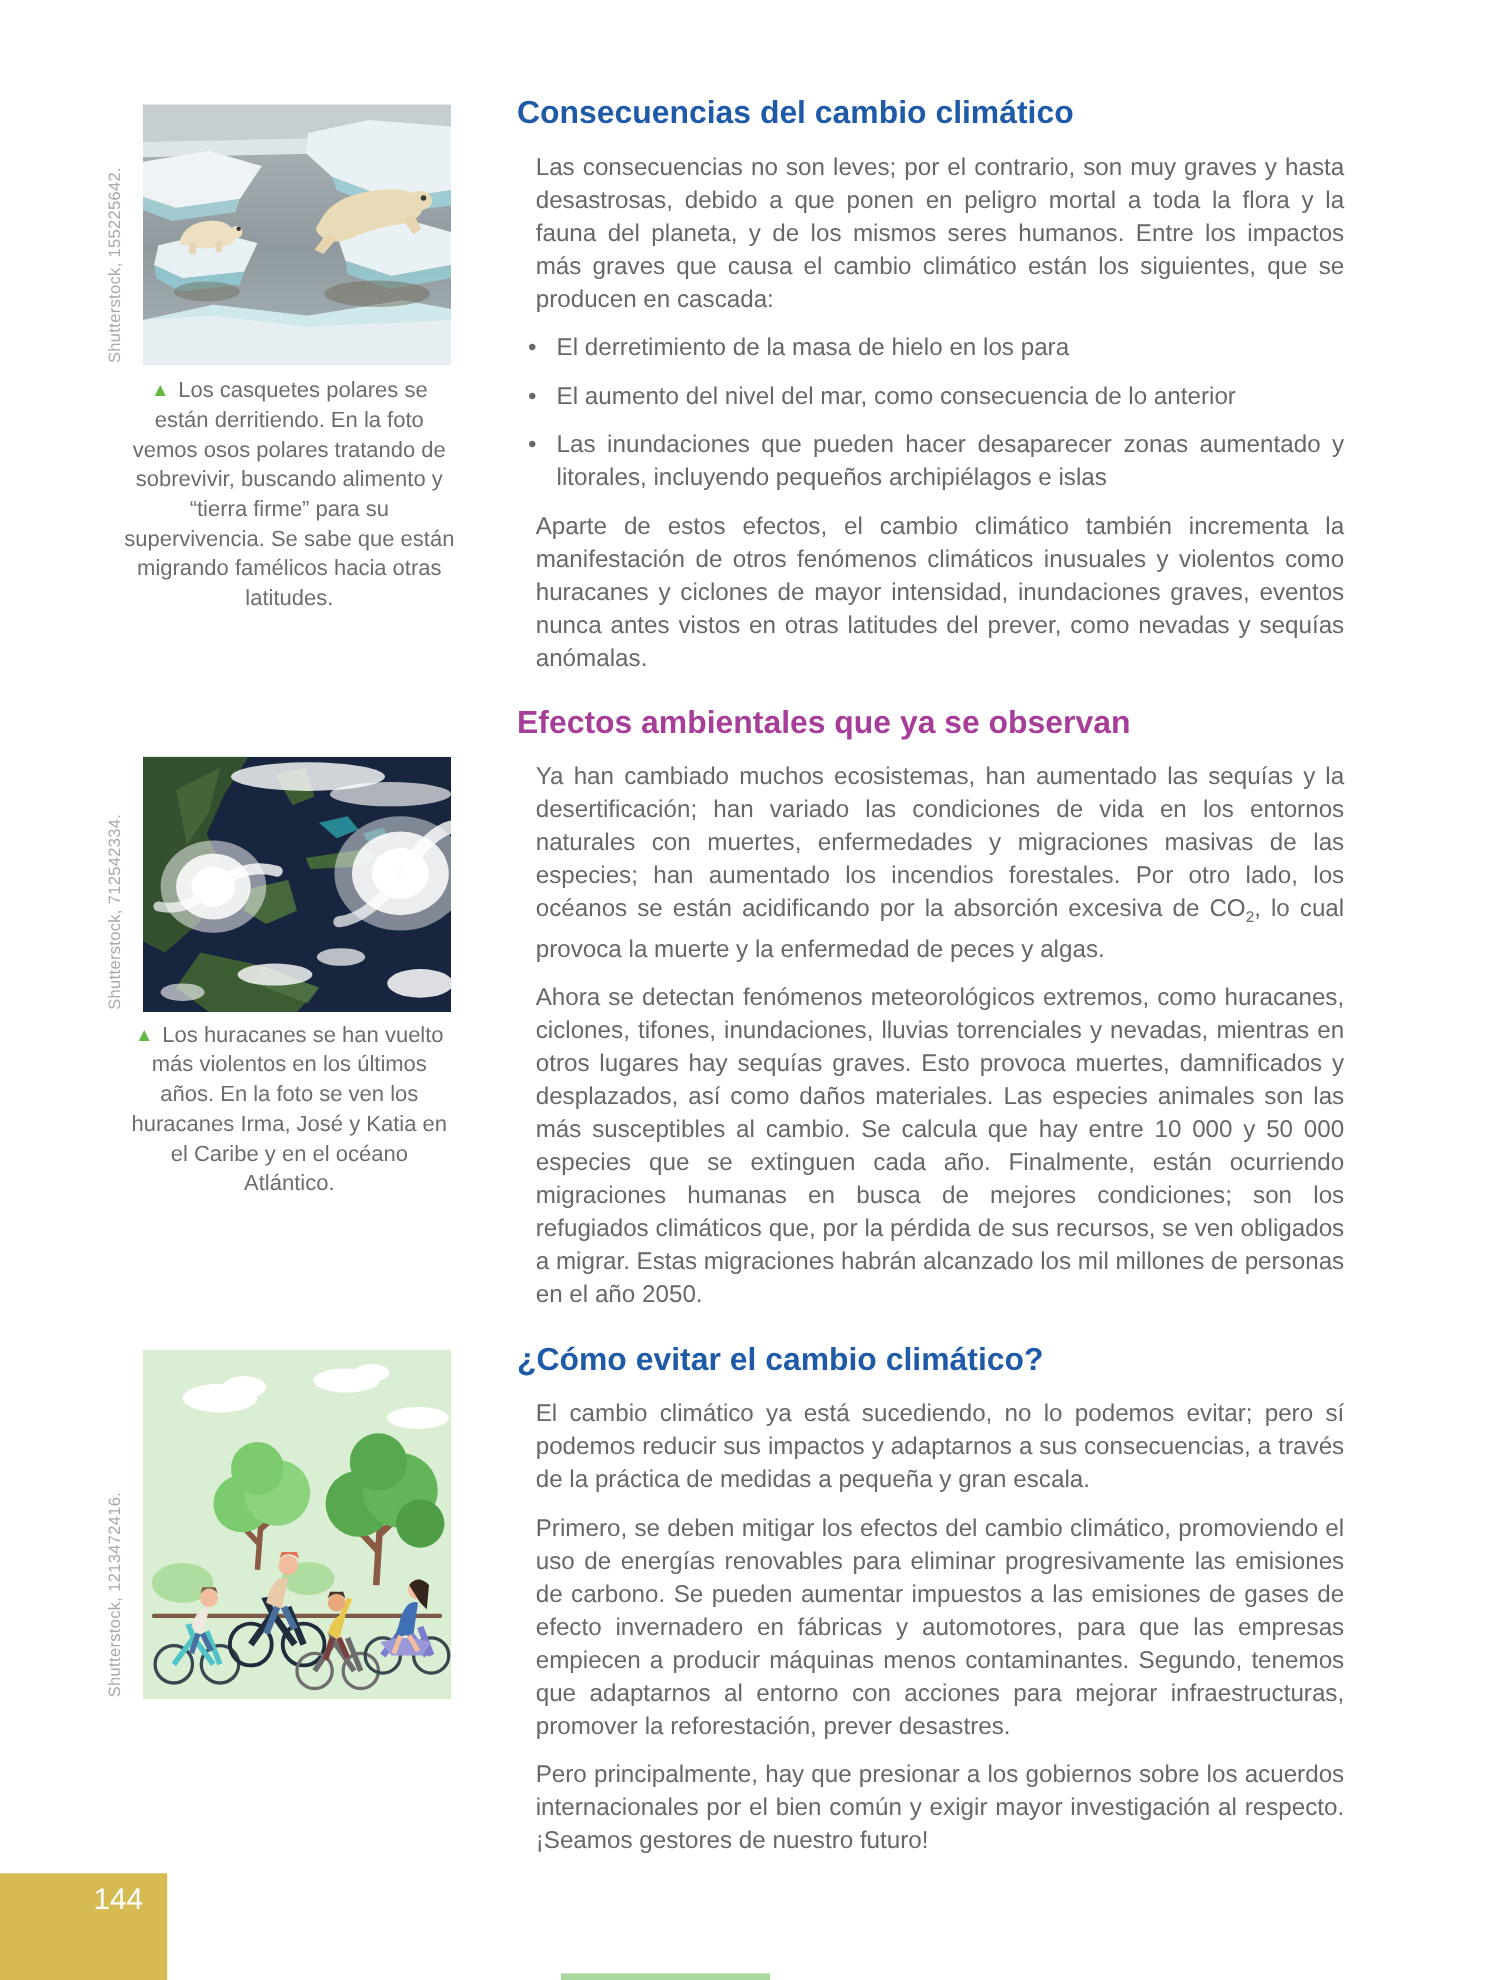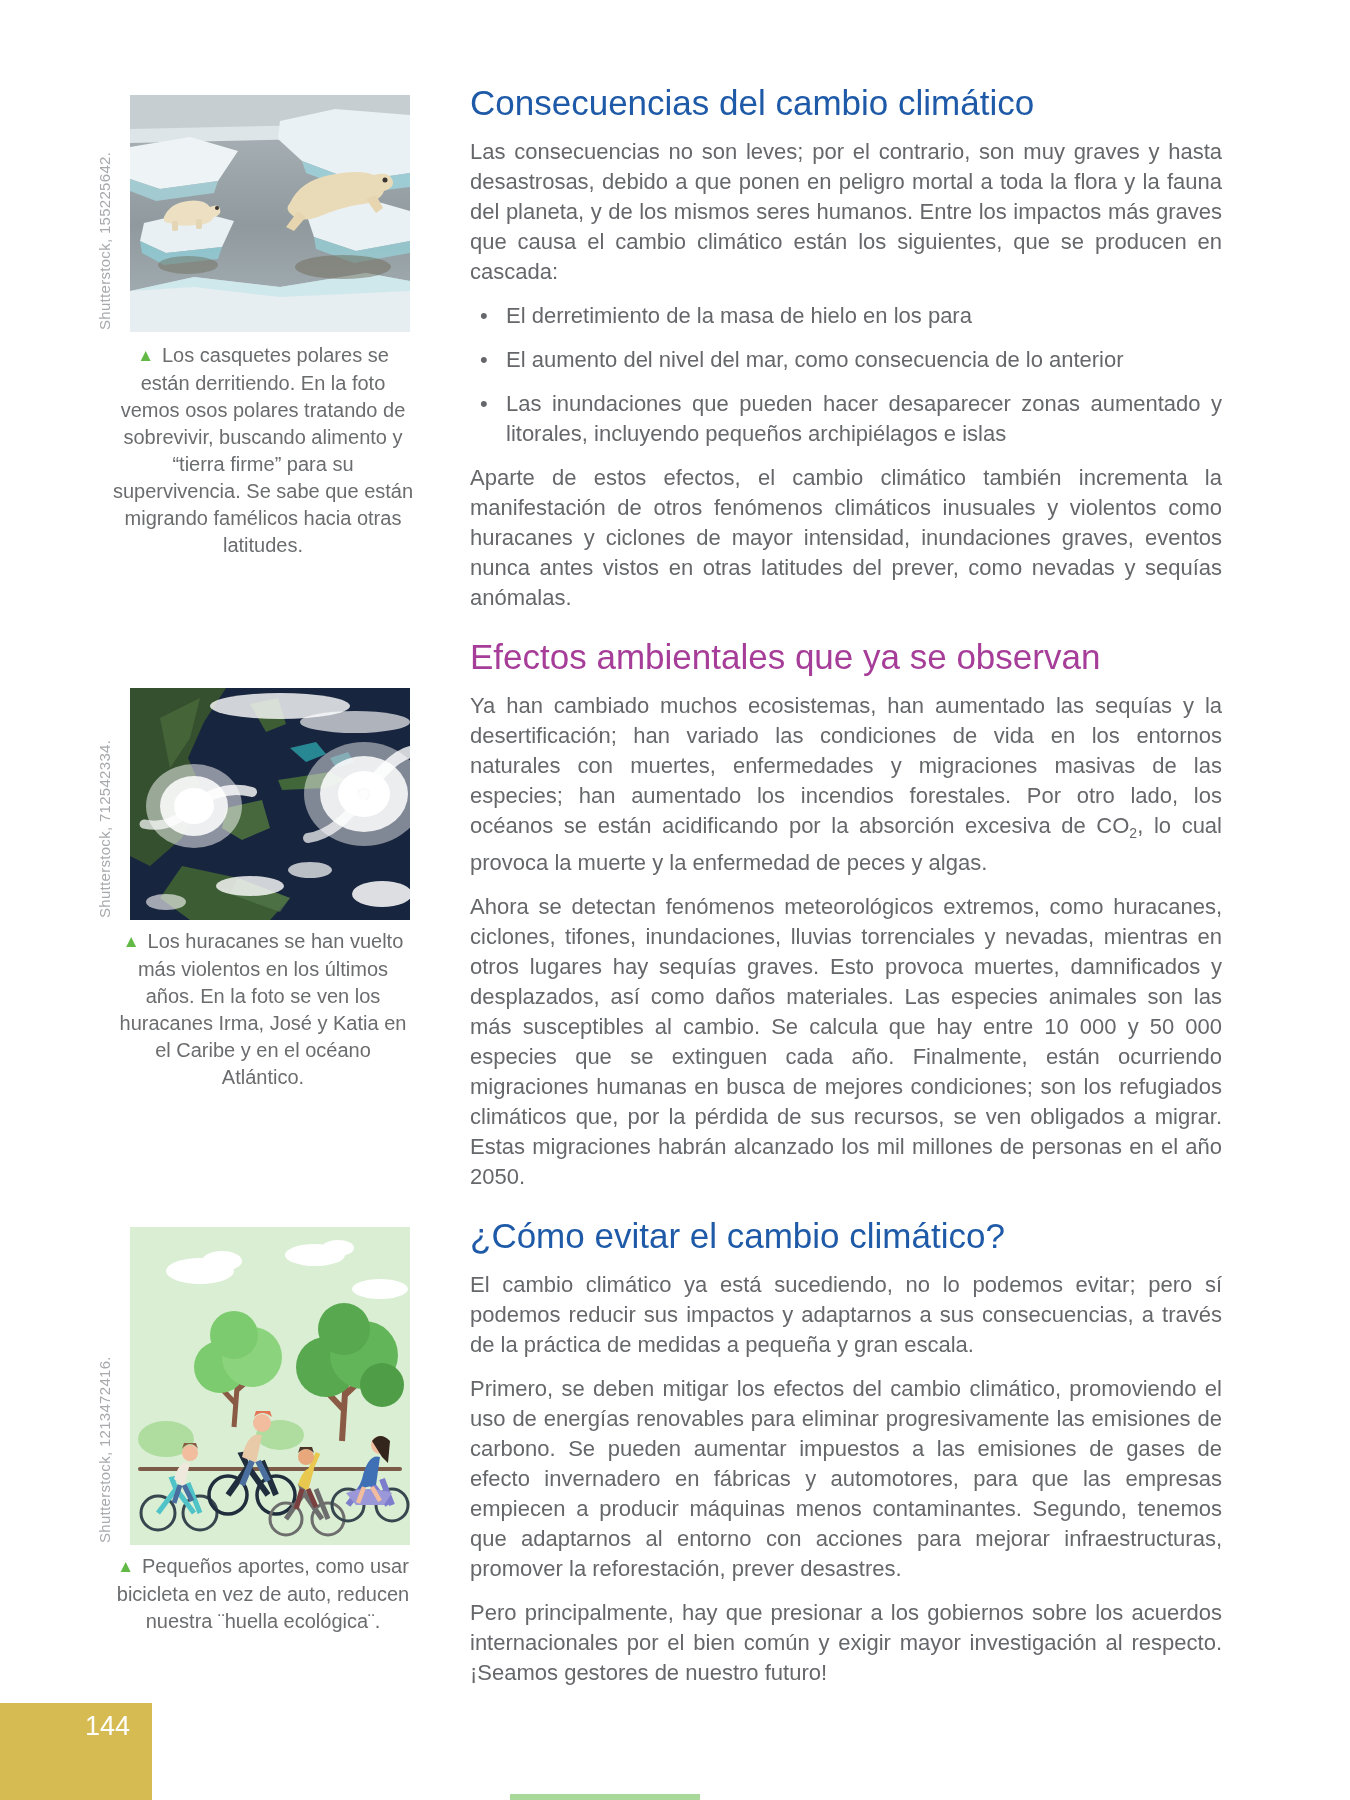--- a/index.html
+++ b/index.html
@@ -9,25 +9,25 @@
   
   .fig-img{position:absolute;left:130px;display:block;}
   .credit{position:absolute;left:96px;transform:rotate(-90deg);transform-origin:0 0;
           white-space:nowrap;font-size:15px;color:#a7a9ac;letter-spacing:.3px;}
   .caption{position:absolute;left:112px;width:302px;font-size:20px;line-height:27px;
            color:#6b6c6e;text-align:center;}
   .tri{color:#63b946;font-size:17px;margin-right:8px;position:relative;top:-1px;}
 
   
   #content{position:absolute;left:470px;top:85px;width:752px;}
-  h2{font-size:35px;line-height:36px;margin:0 0 16px 0;font-weight:normal;}
+  h2{font-size:29px;line-height:36px;margin:0 0 16px 0;font-weight:bold;}
   .h-blue{color:#1e5aa7;}
   .h-purple{color:#a63d98;}
   .h-space{margin-top:26px;}
-  p.body{font-size:22px;line-height:30px;color:#66676a;text-align:justify;margin:0 0 14px 0;}
+  p.body{font-size:22px;line-height:30px;color:#66676a;text-align:justify;margin:0 0 14px 17px;}
   sub{font-size:14px;}
   ul.blist{list-style:none;margin:2px 0 14px 0;padding:0;}
   ul.blist li{display:flex;font-size:22px;line-height:30px;color:#66676a;margin:0 0 14px 0;}
   ul.blist .bullet{width:36px;flex:0 0 36px;padding-left:10px;box-sizing:border-box;color:#66676a;}
   ul.blist .btxt{flex:1;text-align:justify;}
 
   
   #folio{position:absolute;left:0;top:1703px;width:152px;height:97px;background:#d6bb52;
          box-sizing:border-box;text-align:right;padding:8px 22px 0 0;
          font-size:27px;color:#ffffff;}
@@ -159,23 +159,20 @@
 
     <circle cx="218" cy="278" r="16" fill="none" stroke="#37474f" stroke-width="3"></circle>
     <circle cx="262" cy="278" r="16" fill="none" stroke="#37474f" stroke-width="3"></circle>
     <path d="M218,278 L238,252 L258,278 M252,252 L262,278" stroke="#7e7ccc" stroke-width="6" fill="none"></path>
     <path d="M216,266 Q238,258 262,266 L254,278 L226,278 Z" fill="#9a98d8"></path>
     <path d="M232,252 Q238,226 250,230 L246,258 L228,262 Z" fill="#3f6fb5"></path>
     <circle cx="250" cy="218" r="9" fill="#f2bd9e"></circle>
     <path d="M242,214 Q250,204 260,214 L258,236 L252,230 Z" fill="#33241c"></path>
     <path d="M234,260 L228,276 M242,260 L250,274" stroke="#f2bd9e" stroke-width="4.5" fill="none"></path>
   </svg>
-  <div class="caption" style="top:1553px;">
-    <span class="tri">▲</span><span>Pequeños aportes, como usar bicicleta en vez de auto, reducen nuestra ¨huella ecológica¨.</span>
-  </div>
 
   <div id="content">
     <h2 class="h-blue">Consecuencias del cambio climático</h2>
     <p class="body">Las consecuencias no son leves; por el contrario, son muy graves y hasta desastrosas, debido a que ponen en peligro mortal a toda la flora y la fauna del planeta, y de los mismos seres humanos. Entre los impactos más graves que causa el cambio climático están los siguientes, que se producen en cascada:</p>
     <ul class="blist">
       <li>
         <span class="bullet">•</span>
         <span class="btxt">El derretimiento de la masa de hielo en los para</span>
       </li>
       <li>

